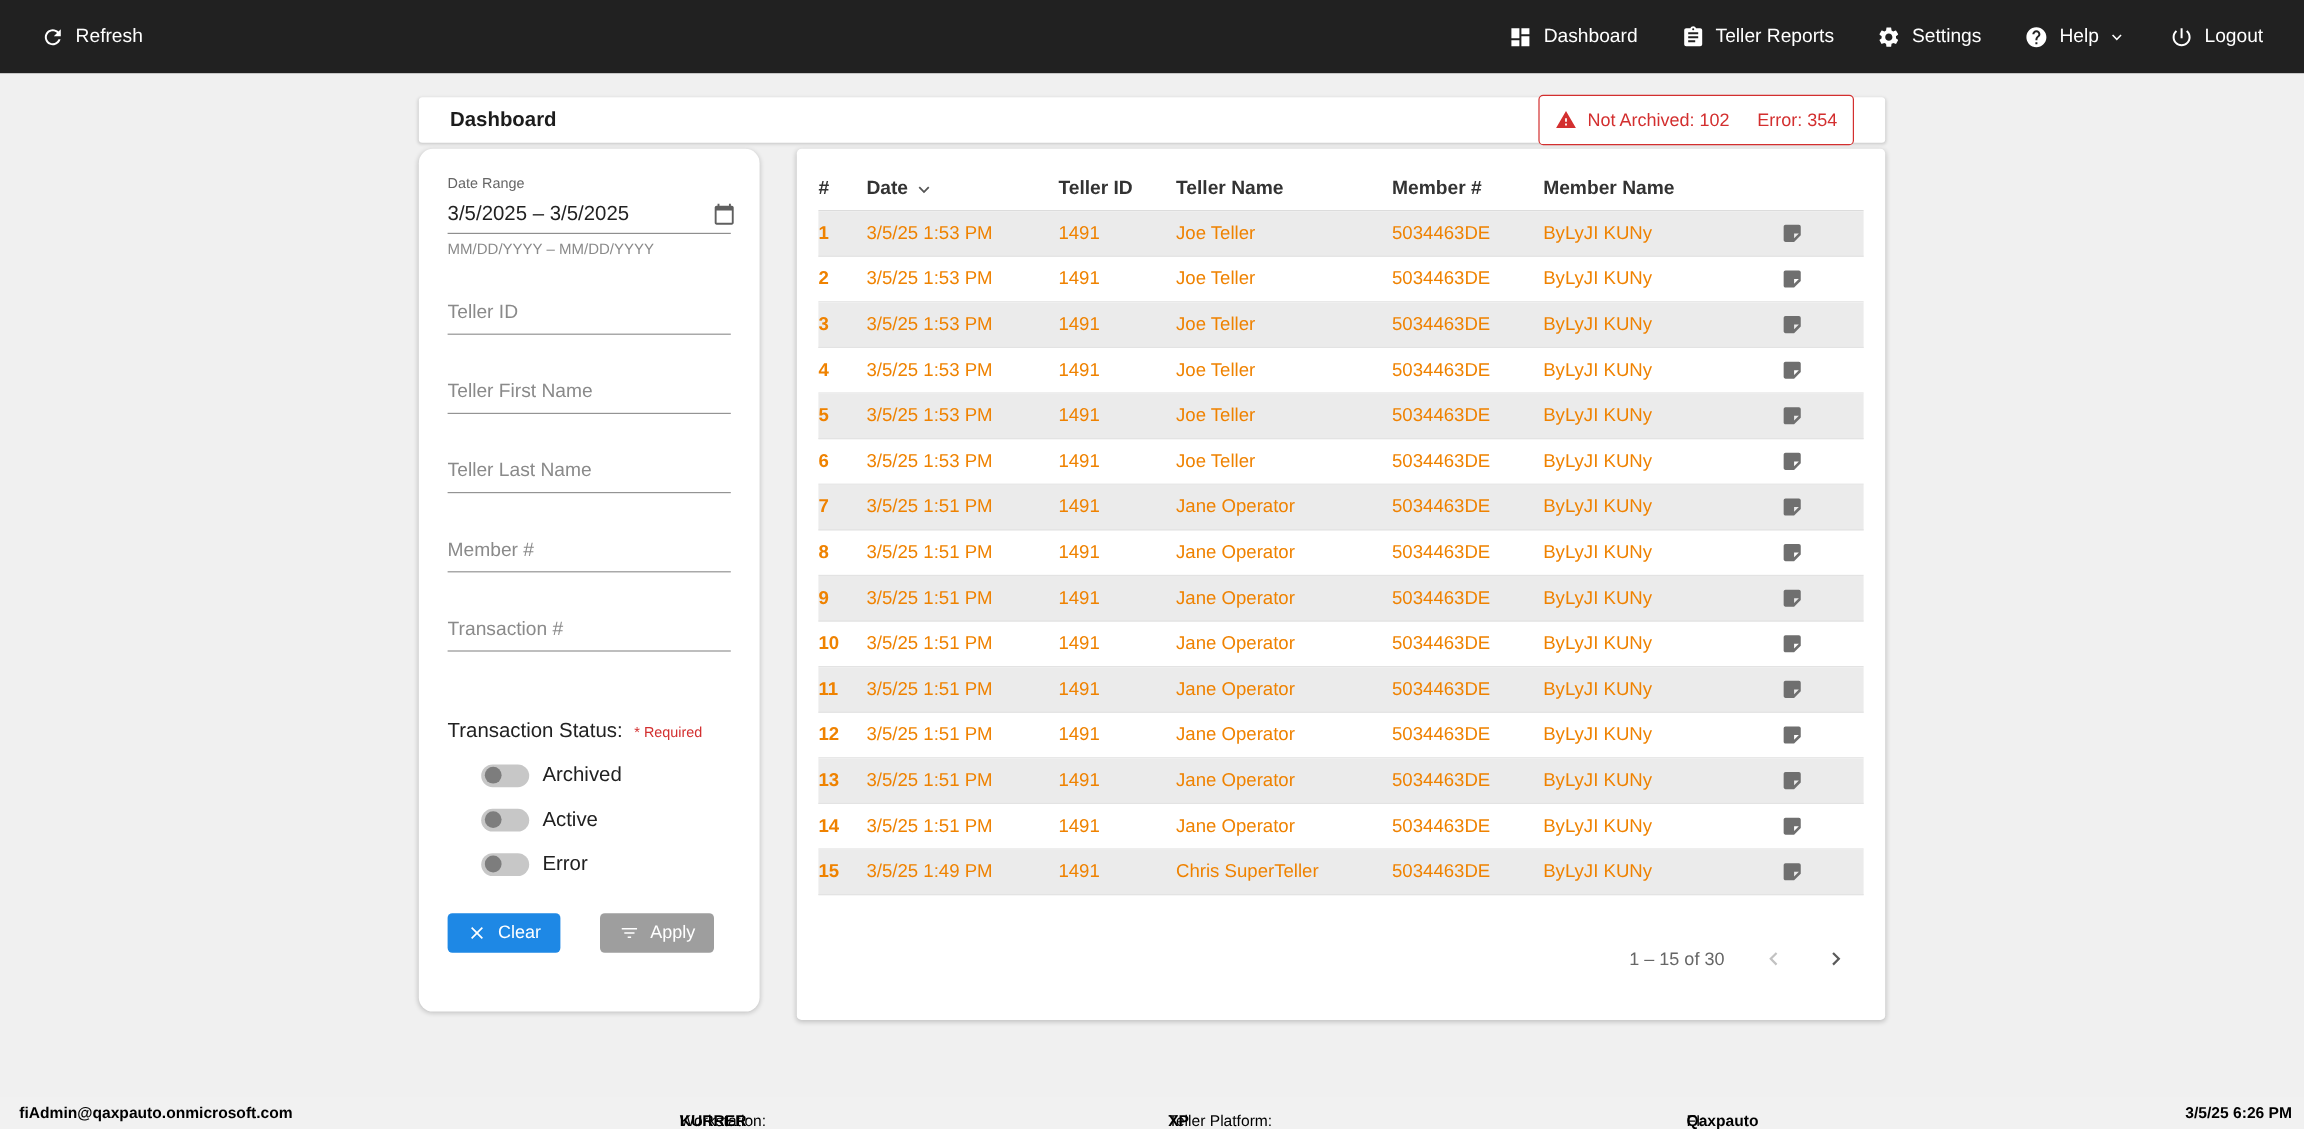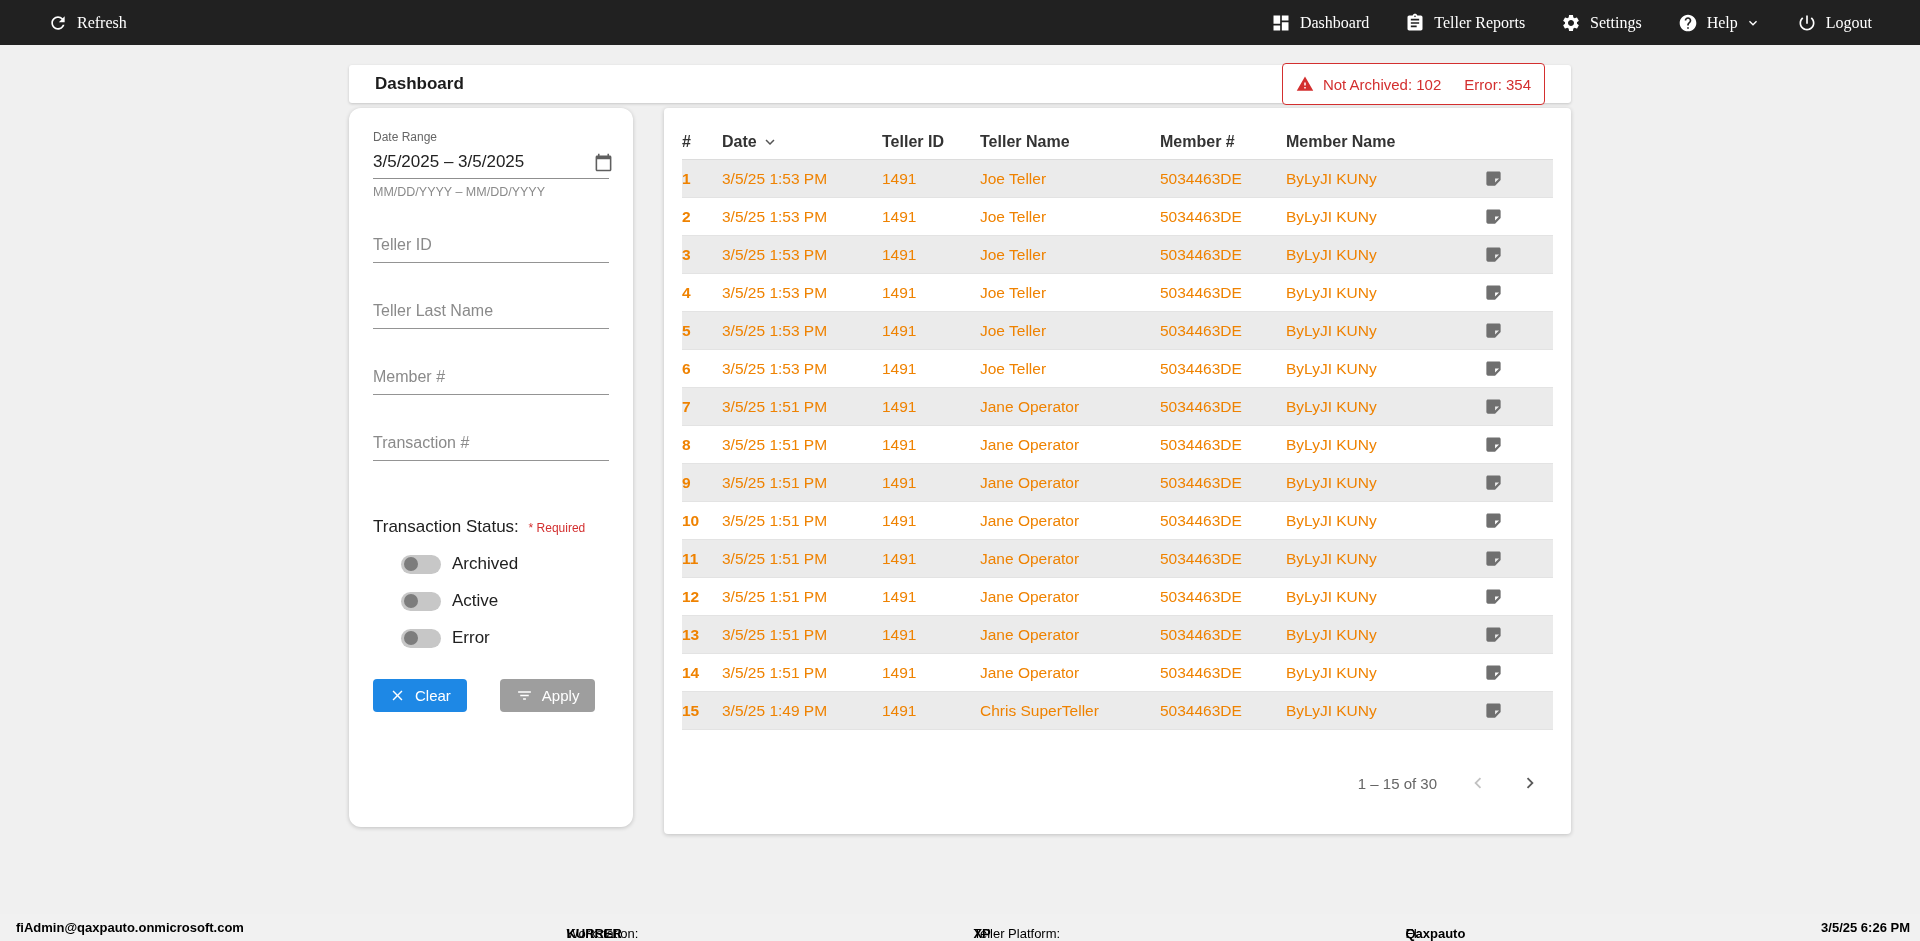--- a/index.html
+++ b/index.html
@@ -7,22 +7,22 @@
   body {
     font-family:"Liberation Sans","DejaVu Sans",sans-serif;
     background:#f0f0f0;
     color:#212121;
     position:relative;
   }
   svg { display:block; }
 
   
   .topbar {
-    height:45px; background:#212121; color:#fff;
-    display:flex; align-items:center; padding:0 48px;font-family:Liberation Serif, serif;
+    height:61px; background:#212121; color:#fff;
+    display:flex; align-items:center; padding:0 34px;
   }
   .topbar-item {
     display:flex; align-items:center; gap:9px;
     font-size:16px; cursor:pointer; white-space:nowrap;
   }
   .topbar-right { margin-left:auto; display:flex; align-items:center; gap:36px; }
   .topbar .icon20 { width:20px; height:20px; color:#fff; }
   .chev-small { width:16px; height:16px; margin-left:-2px; }
 
   
@@ -201,20 +201,23 @@
             <svg viewBox="0 0 24 24" fill="currentColor" width="19" height="19">
                 <path d="M20 3h-1V1h-2v2H7V1H5v2H4c-1.1 0-2 .9-2 2v16c0 1.1.9 2 2 2h16c1.1 0 2-.9 2-2V5c0-1.1-.9-2-2-2zm0 18H4V8h16v13z"></path>
               </svg>
           </span>
         </div>
         <div class="helper">MM/DD/YYYY – MM/DD/YYYY</div>
       </div>
 
       <div class="uinput-wrap first">
         <input class="uinput" type="text" placeholder="Teller ID" style="">
+      </div>
+      <div class="uinput-wrap">
+        <input class="uinput" type="text" placeholder="Teller First Name" style="">
       </div>
       <div class="uinput-wrap">
         <input class="uinput" type="text" placeholder="Teller Last Name" style="">
       </div>
       <div class="uinput-wrap">
         <input class="uinput" type="text" placeholder="Member #" style="">
       </div>
       <div class="uinput-wrap">
         <input class="uinput" type="text" placeholder="Transaction #" style="">
       </div>

